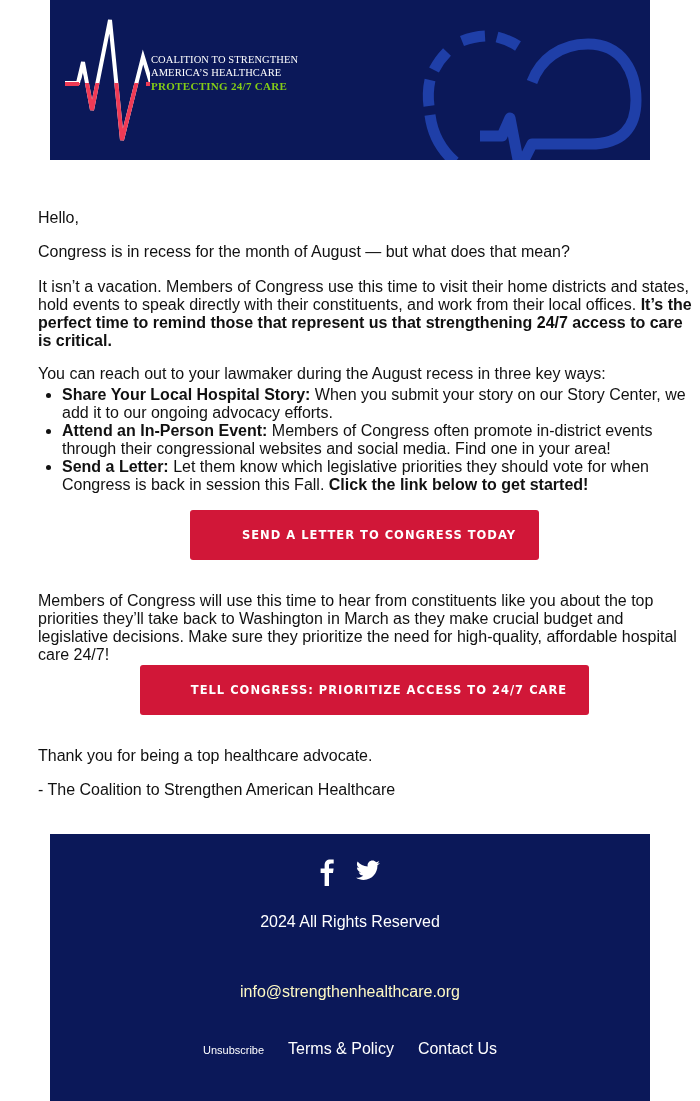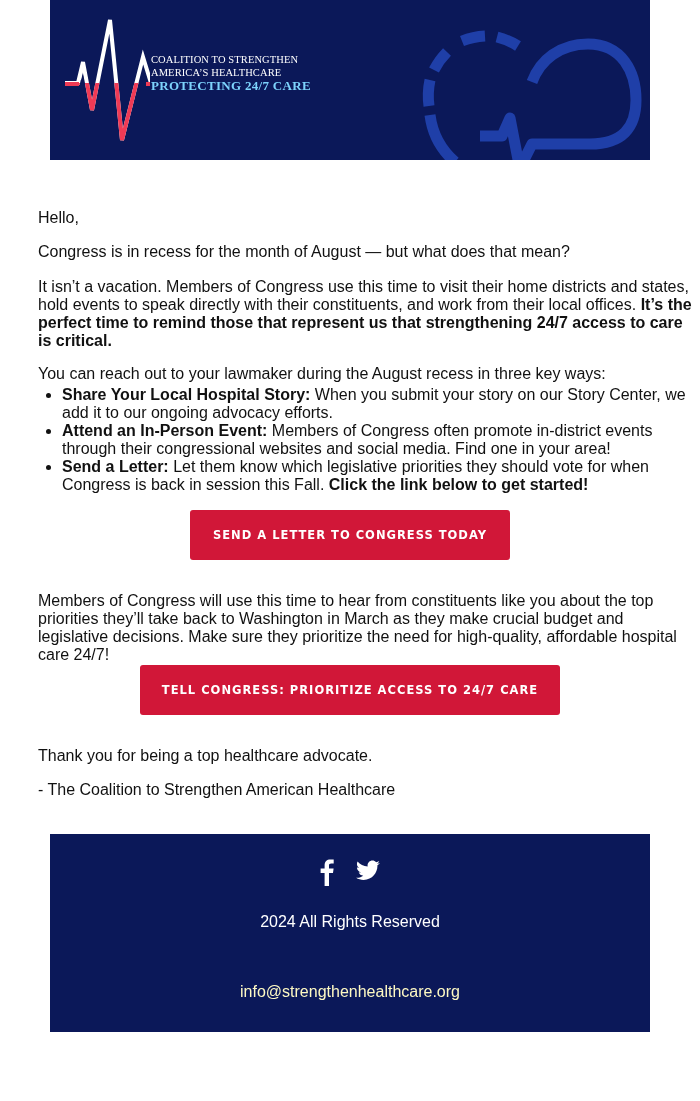--- a/index.html
+++ b/index.html
@@ -10,50 +10,50 @@
   .banner {
     position: absolute; left: 50px; top: 0; width: 600px; height: 160px;
     background: #0b1859; overflow: hidden;
   }
   .banner svg.pulse { position: absolute; left: 0; top: 0; }
   .logo-text {
     position: absolute; left: 101px; top: 53px;
     font-family: Liberation Serif, serif; color: #ffffff;
     font-size: 10.5px; line-height: 13px; letter-spacing: 0.1px;
   }
-  .logo-text .tag { color: #7dd3fc; font-weight: bold; font-size: 13px; line-height: 14px; letter-spacing: 0.3px; }
+  .logo-text .tag { color: #84cc16; font-weight: bold; font-size: 11px; line-height: 14px; letter-spacing: 0.3px; }
   .deco { position: absolute; left: 340px; top: 0; }
 
   .content { position: absolute; left: 22px; top: 0; width: 658px; }
   .p { position: absolute; left: 0; width: 658px; font-size: 16px; line-height: 18px; margin: 16px; }
   .p b { font-weight: bold; }
 
   ul.ways { position: absolute; left: 0; top: 386px; width: 640px; margin: 0; padding-left: 40px; font-size: 16px; line-height: 18px; }
   ul.ways li { margin: 0; }
 
   .cta {
     position: absolute; display: flex; align-items: center; justify-content: center;
     background: #d11738; color: #ffffff; border-radius: 3px;
     font-family: "DejaVu Sans", sans-serif; font-weight: bold; font-size: 11.5px;
-    letter-spacing: 1px; text-decoration: none; height: 50px;
+    letter-spacing: 1px; text-decoration: none; height: 50px; padding-left: 29px;
   }
   .cta1 { left: 190px; top: 510px; width: 320px; }
   .cta2 { left: 140px; top: 665px; width: 420px; }
 
   .footer {
-    position: absolute; left: 50px; top: 834px; width: 600px; height: 198px;
+    position: absolute; left: 50px; top: 834px; width: 600px; height: 267px;
     background: #0b1859; color: #ffffff; text-align: center;
   }
   .social { position: absolute; left: 0; top: 24px; width: 600px; height: 28px; display: flex; justify-content: center; gap: 20px; }
   .social span { display: inline-block; cursor: pointer; }
   .ft { position: absolute; left: 0; width: 600px; font-size: 16px; line-height: 20px; }
   .ft a { color: #fef9c3; }
   .links { position: absolute; left: 0; top: 206px; width: 600px; display: flex; justify-content: center; gap: 24px; align-items: baseline; }
   .links a { color: #ffffff; text-decoration: none; font-size: 16px; }
-  .links a.unsub { font-family: Liberation Mono, monospace; font-size: 20px; }
+  .links a.unsub { font-family: Liberation Sans, sans-serif; font-size: 11px; }
 </style>
 </head>
 <body>
 
 <div class="banner">
   <svg class="pulse" width="100" height="160" viewBox="0 0 100 160">
 
     <polygon points="28,80 33,62 38,80 35,80 33,72 31,80" fill="#ffffff"></polygon>
     <polyline points="15,83 28,83 33,62 42,110 60,20 72,140 93,57 101,83 110,83" fill="none" stroke="#ffffff" stroke-width="4" stroke-linejoin="miter"></polyline>
 

